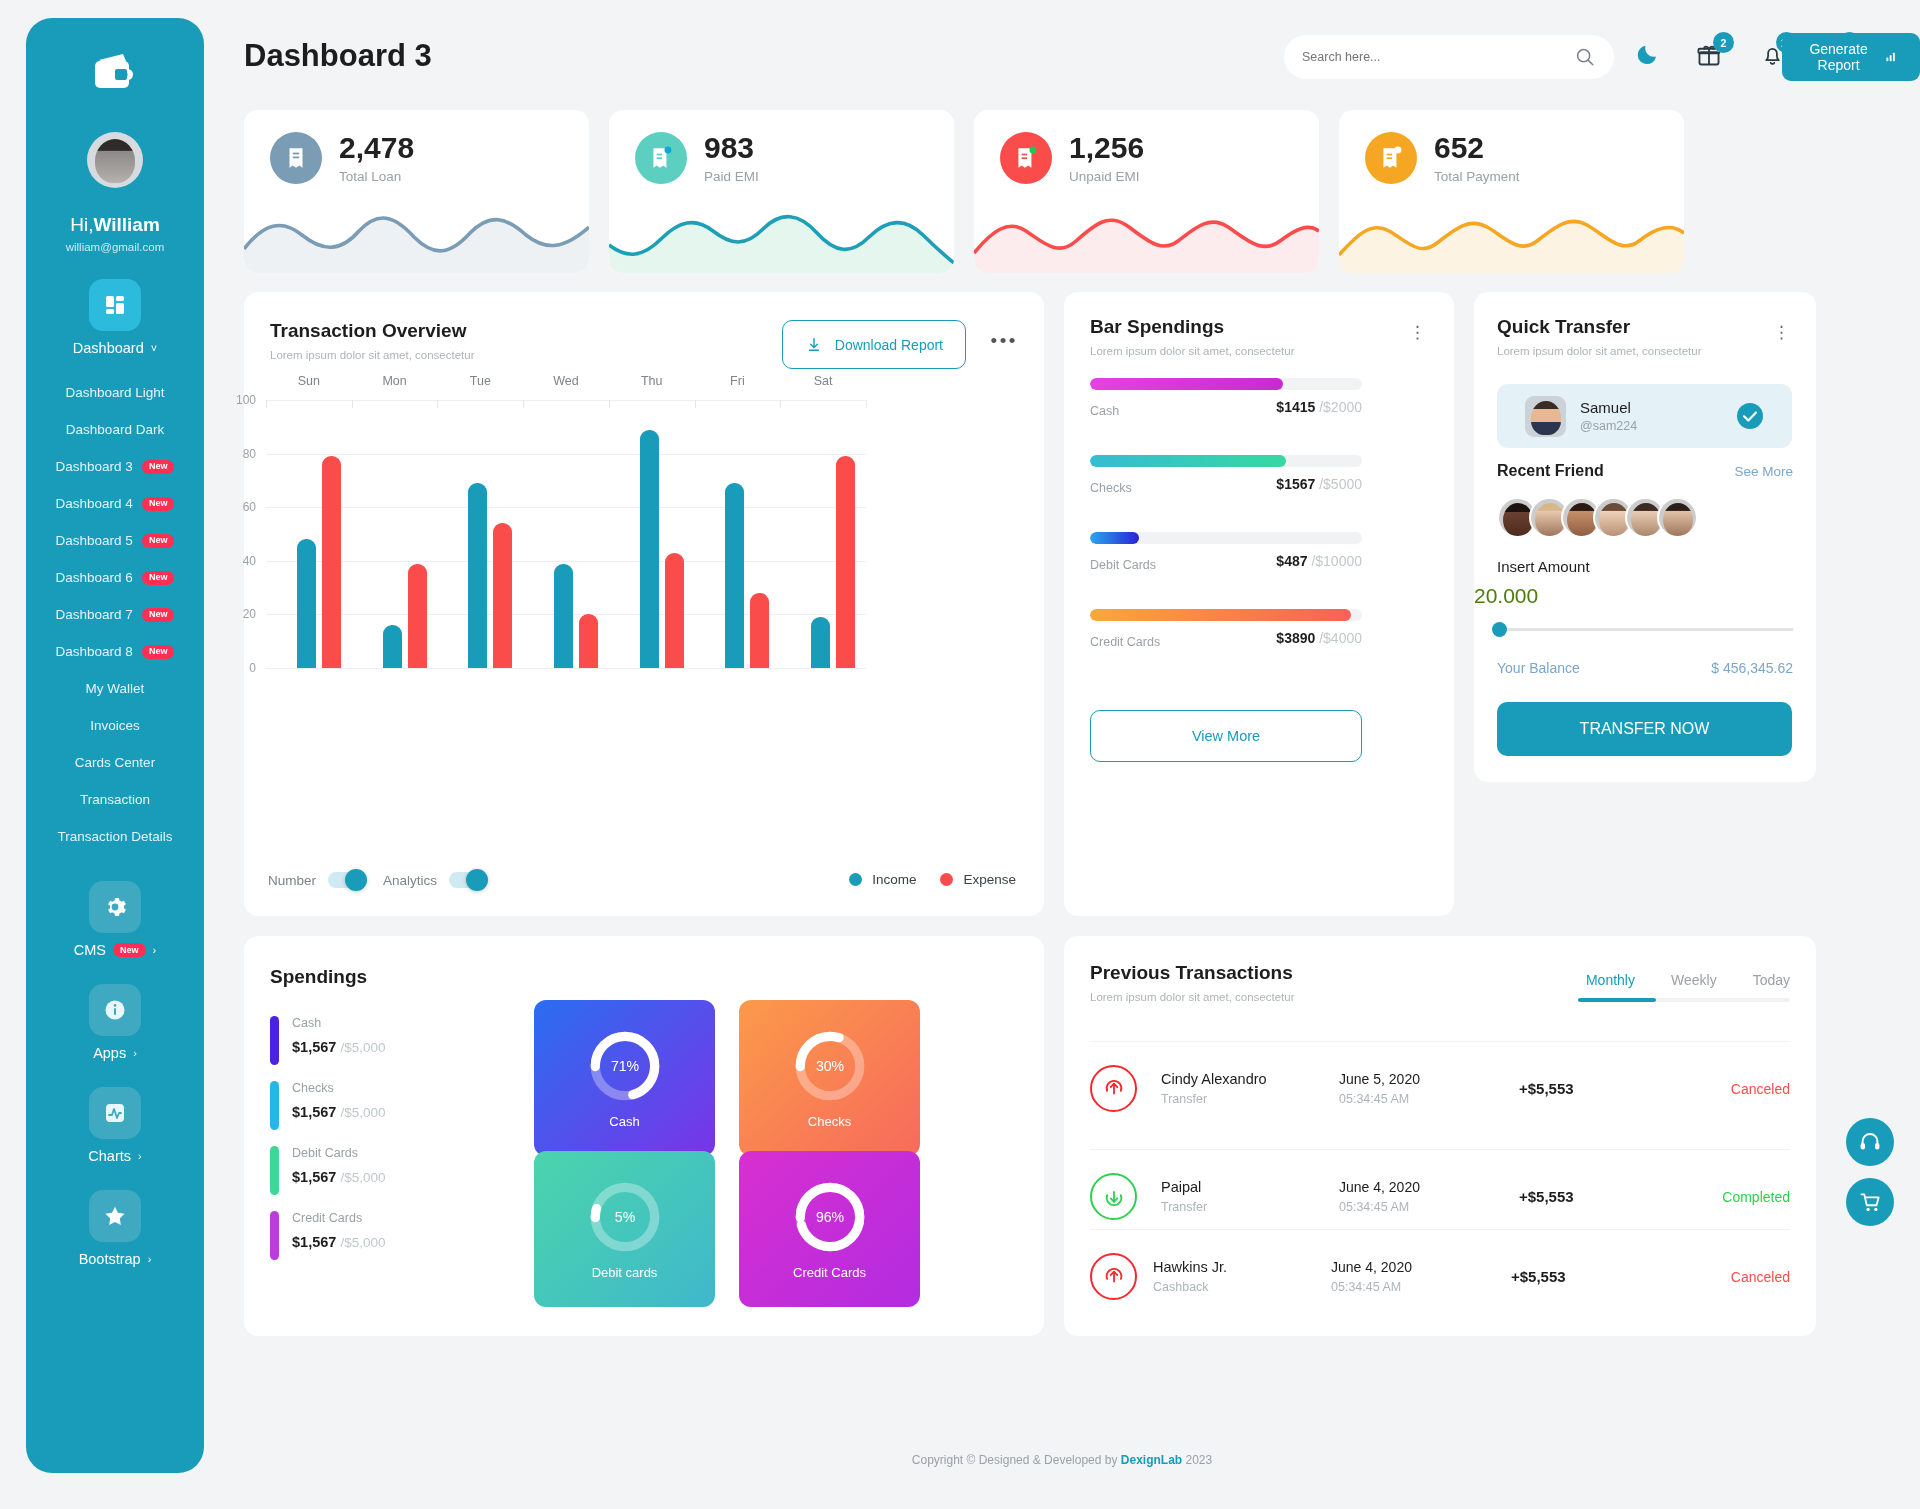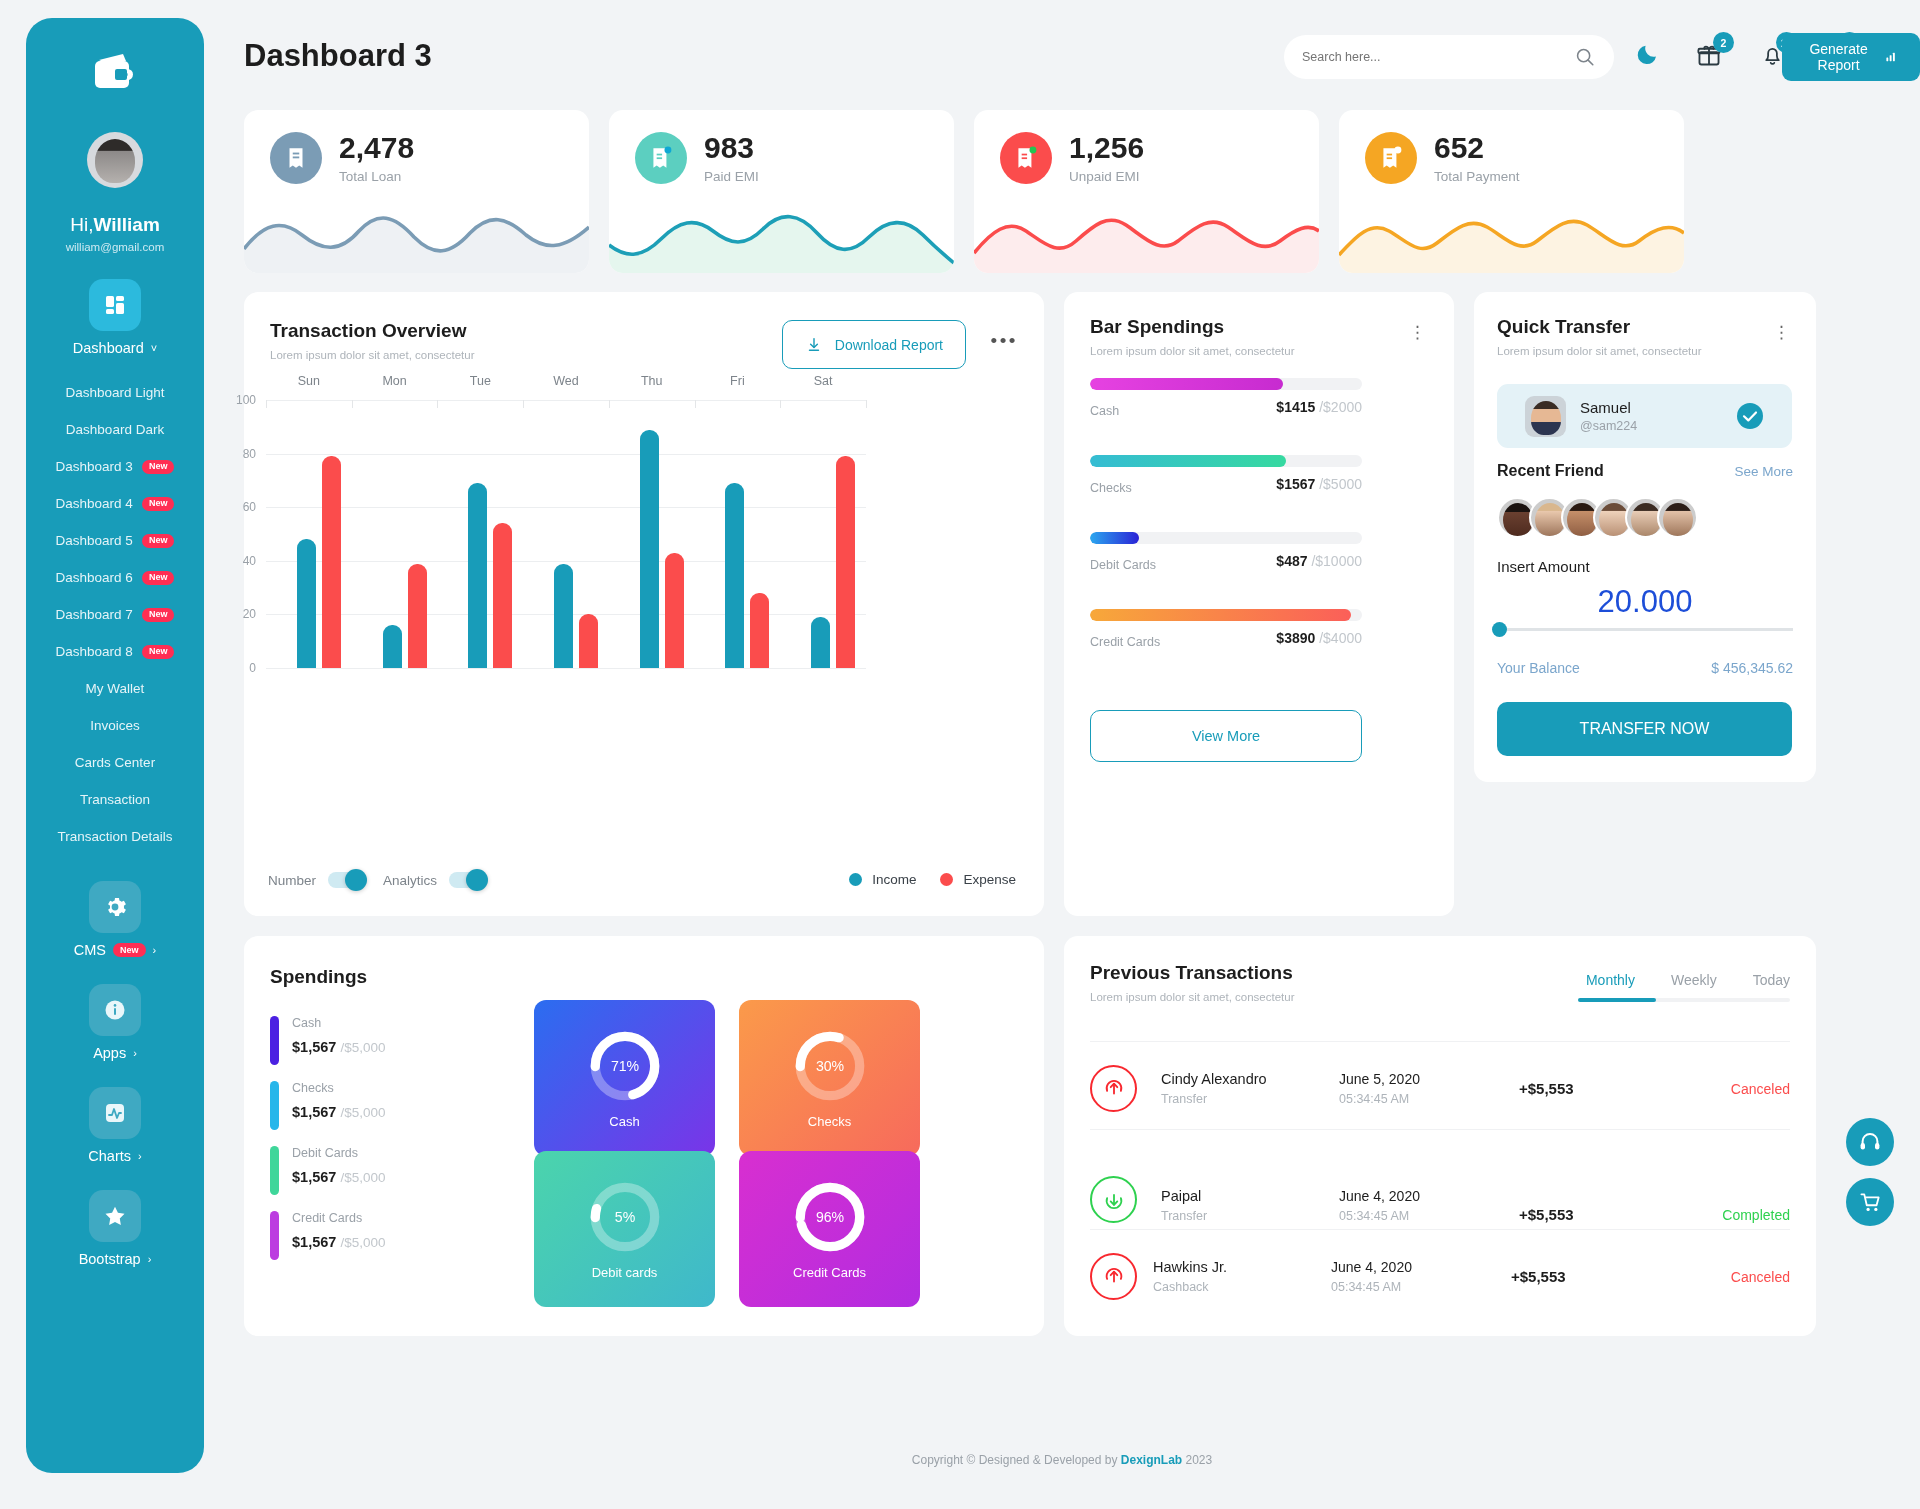--- a/index.html
+++ b/index.html
@@ -662,21 +662,21 @@
         </div>
       <div class="rf-av">
           <div style="position:absolute;left:50%;top:56%;transform:translate(-50%,-50%);width:30px;height:34px;border-radius:50%;background:linear-gradient(180deg,#3b2b22 0%,#3b2b22 22%,#e9cdb7 23%,#a88467 100%);"></div>
         </div>
       <div class="rf-av">
           <div style="position:absolute;left:50%;top:56%;transform:translate(-50%,-50%);width:30px;height:34px;border-radius:50%;background:linear-gradient(180deg,#2c1e18 0%,#2c1e18 22%,#e3c2a9 23%,#9c7458 100%);"></div>
         </div>
     </div>
 
     <div style="position:absolute;left:23px;top:266px;font-size:15px;color:#1d1d1d;">Insert Amount</div>
-    <div style="position:absolute;left:0;right:0;top:292px;text-align:center;font-size:31px;color:#1d4ed8;">20.000</div>
+    <div style="position:absolute;left:0;right:0;top:292px;text-align:left;font-size:21px;color:#4d7c0f;">20.000</div>
 
     <div style="position:absolute;left:0;right:0;top:336px;height:16px;">
       <div class="slider-track"></div>
       <div class="slider-knob"></div>
     </div>
 
     <div style="position:absolute;left:23px;right:23px;top:368px;display:flex;justify-content:space-between;">
       <span style="font-size:14px;color:#7ba6cc;">Your Balance</span>
       <span style="font-size:14px;color:#7ba6cc;">$ 456,345.62</span>
     </div>
@@ -795,21 +795,21 @@
         <div class="tx-type">Transfer</div>
       </div>
       <div style="width:180px;">
         <div class="tx-date">June 5, 2020</div>
         <div class="tx-time">05:34:45 AM</div>
       </div>
       <div class="tx-amt" style="width:160px;">+$5,553</div>
       <div class="tx-status" style="flex:1;color:#fb4c4c;">Canceled</div>
     </div>
 
-    <div class="tx-row" style="top:193px;align-items:flex-end;">
+    <div class="tx-row" style="top:213px;">
       <div class="tx-ico" style="border-color:#2ed14f;">
         <svg width="22" height="22" viewBox="0 0 24 24">
             <path d="M4.5 10a8 8 0 1015 0" stroke="#2ed14f" stroke-width="2" fill="none" stroke-linecap="round"></path>
             <line x1="12" y1="6.5" x2="12" y2="17" stroke="#2ed14f" stroke-width="2" stroke-linecap="round"></line>
             <path d="M8.4 13.6 L12 17.4 L15.6 13.6" stroke="#2ed14f" stroke-width="2" fill="none" stroke-linecap="round" stroke-linejoin="round"></path>
           </svg>
       </div>
       <div style="width:178px;margin-left:24px;">
         <div class="tx-name">Paipal</div>
         <div class="tx-type">Transfer</div>

